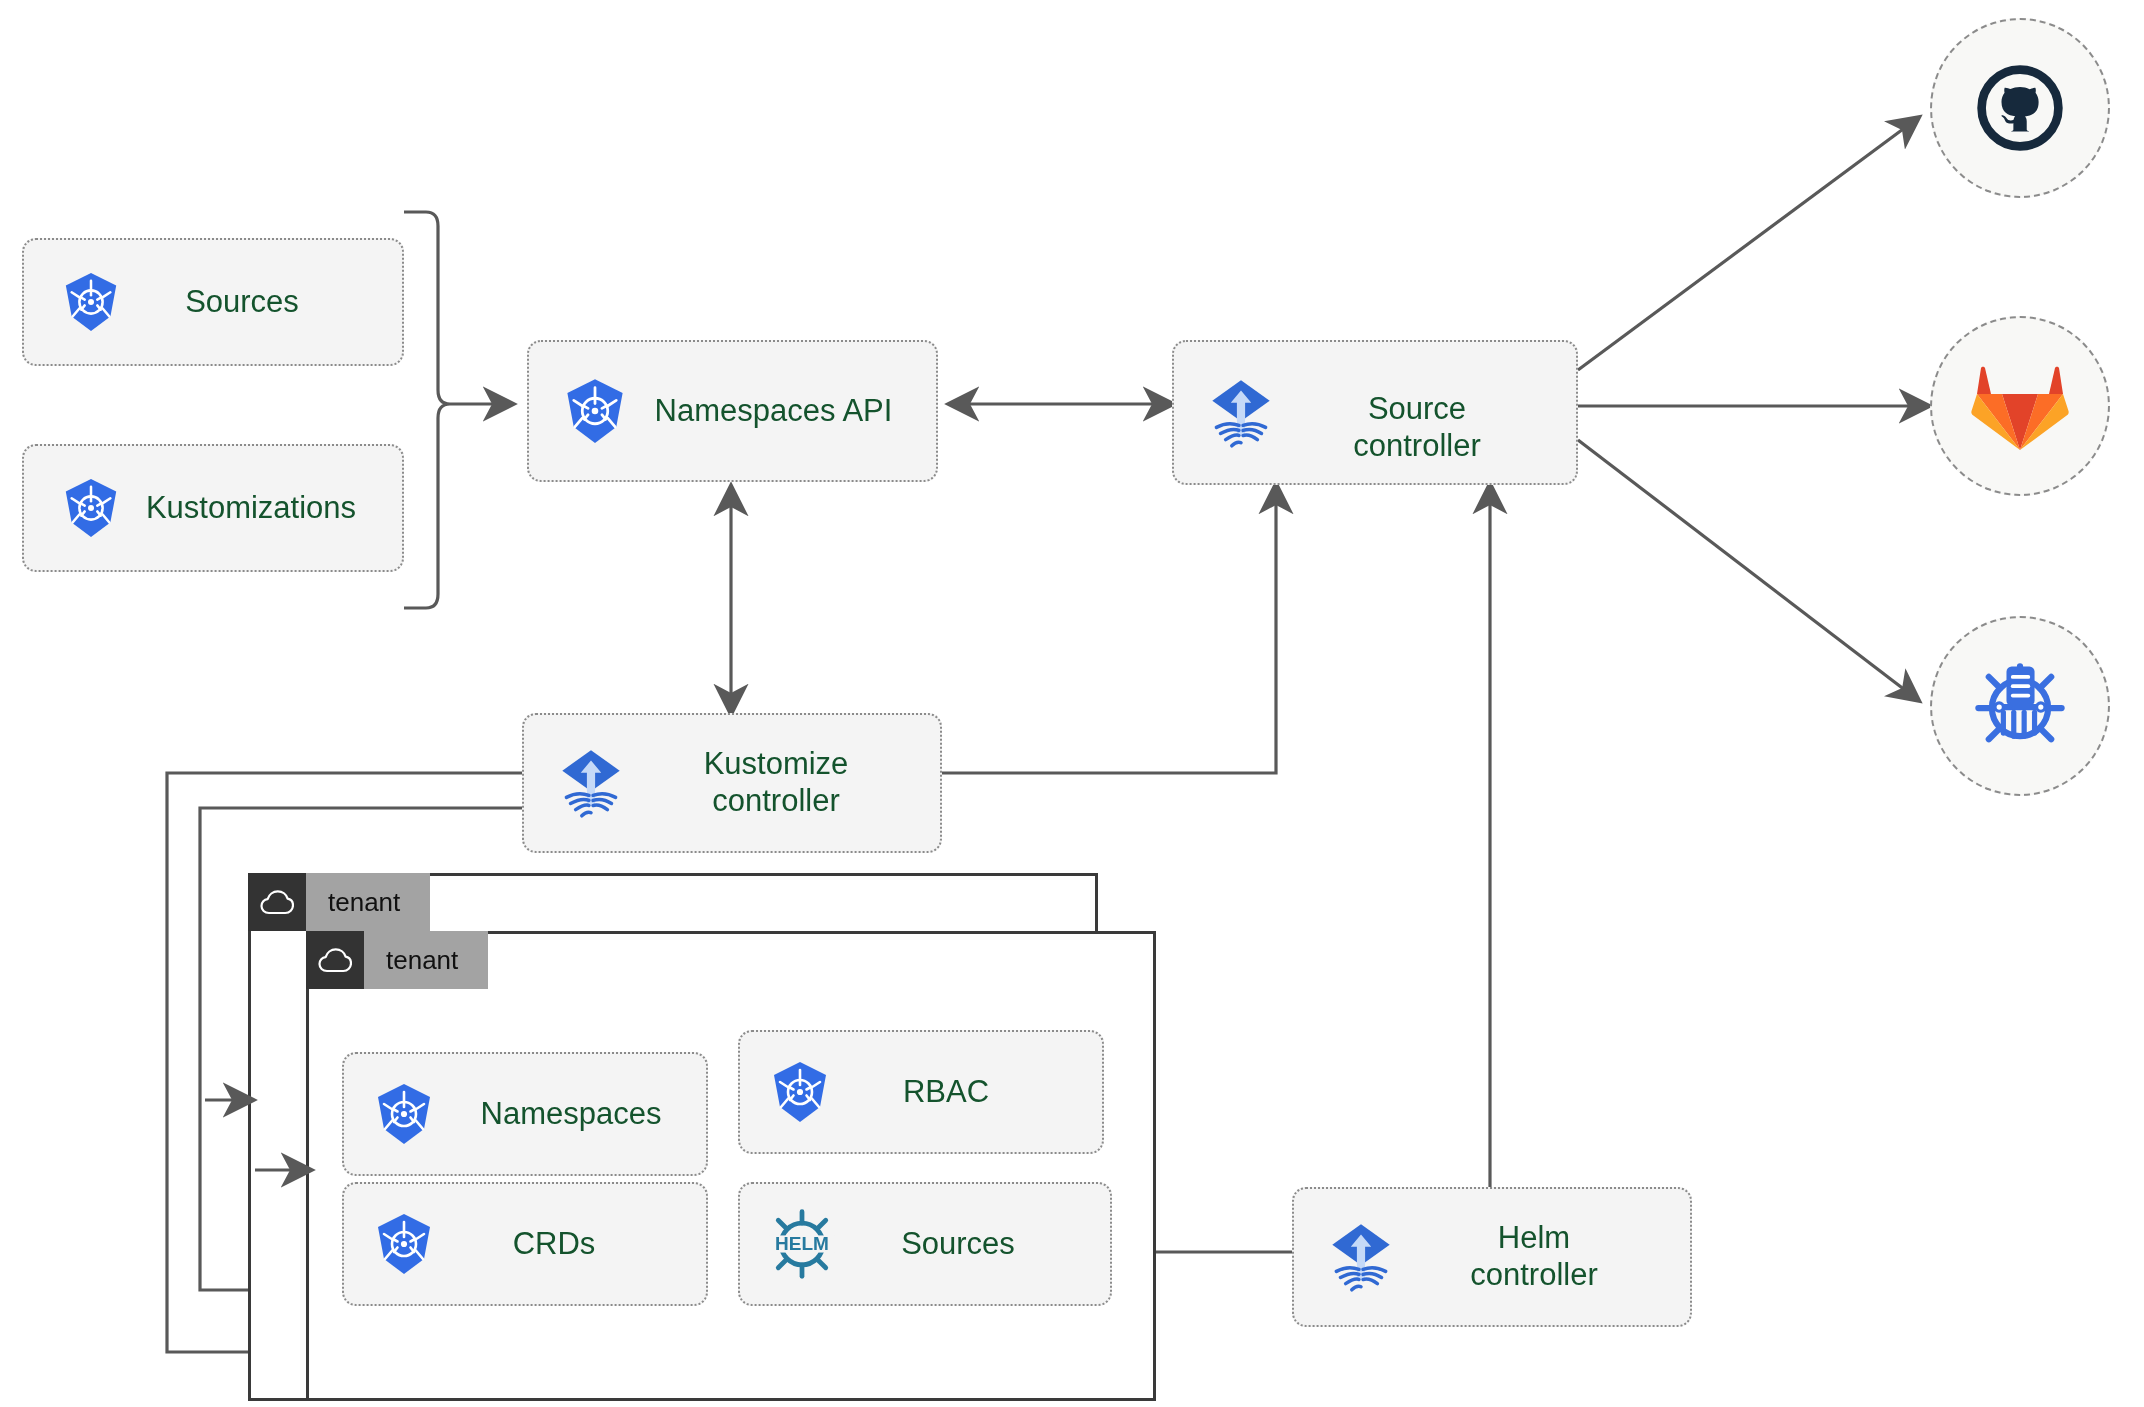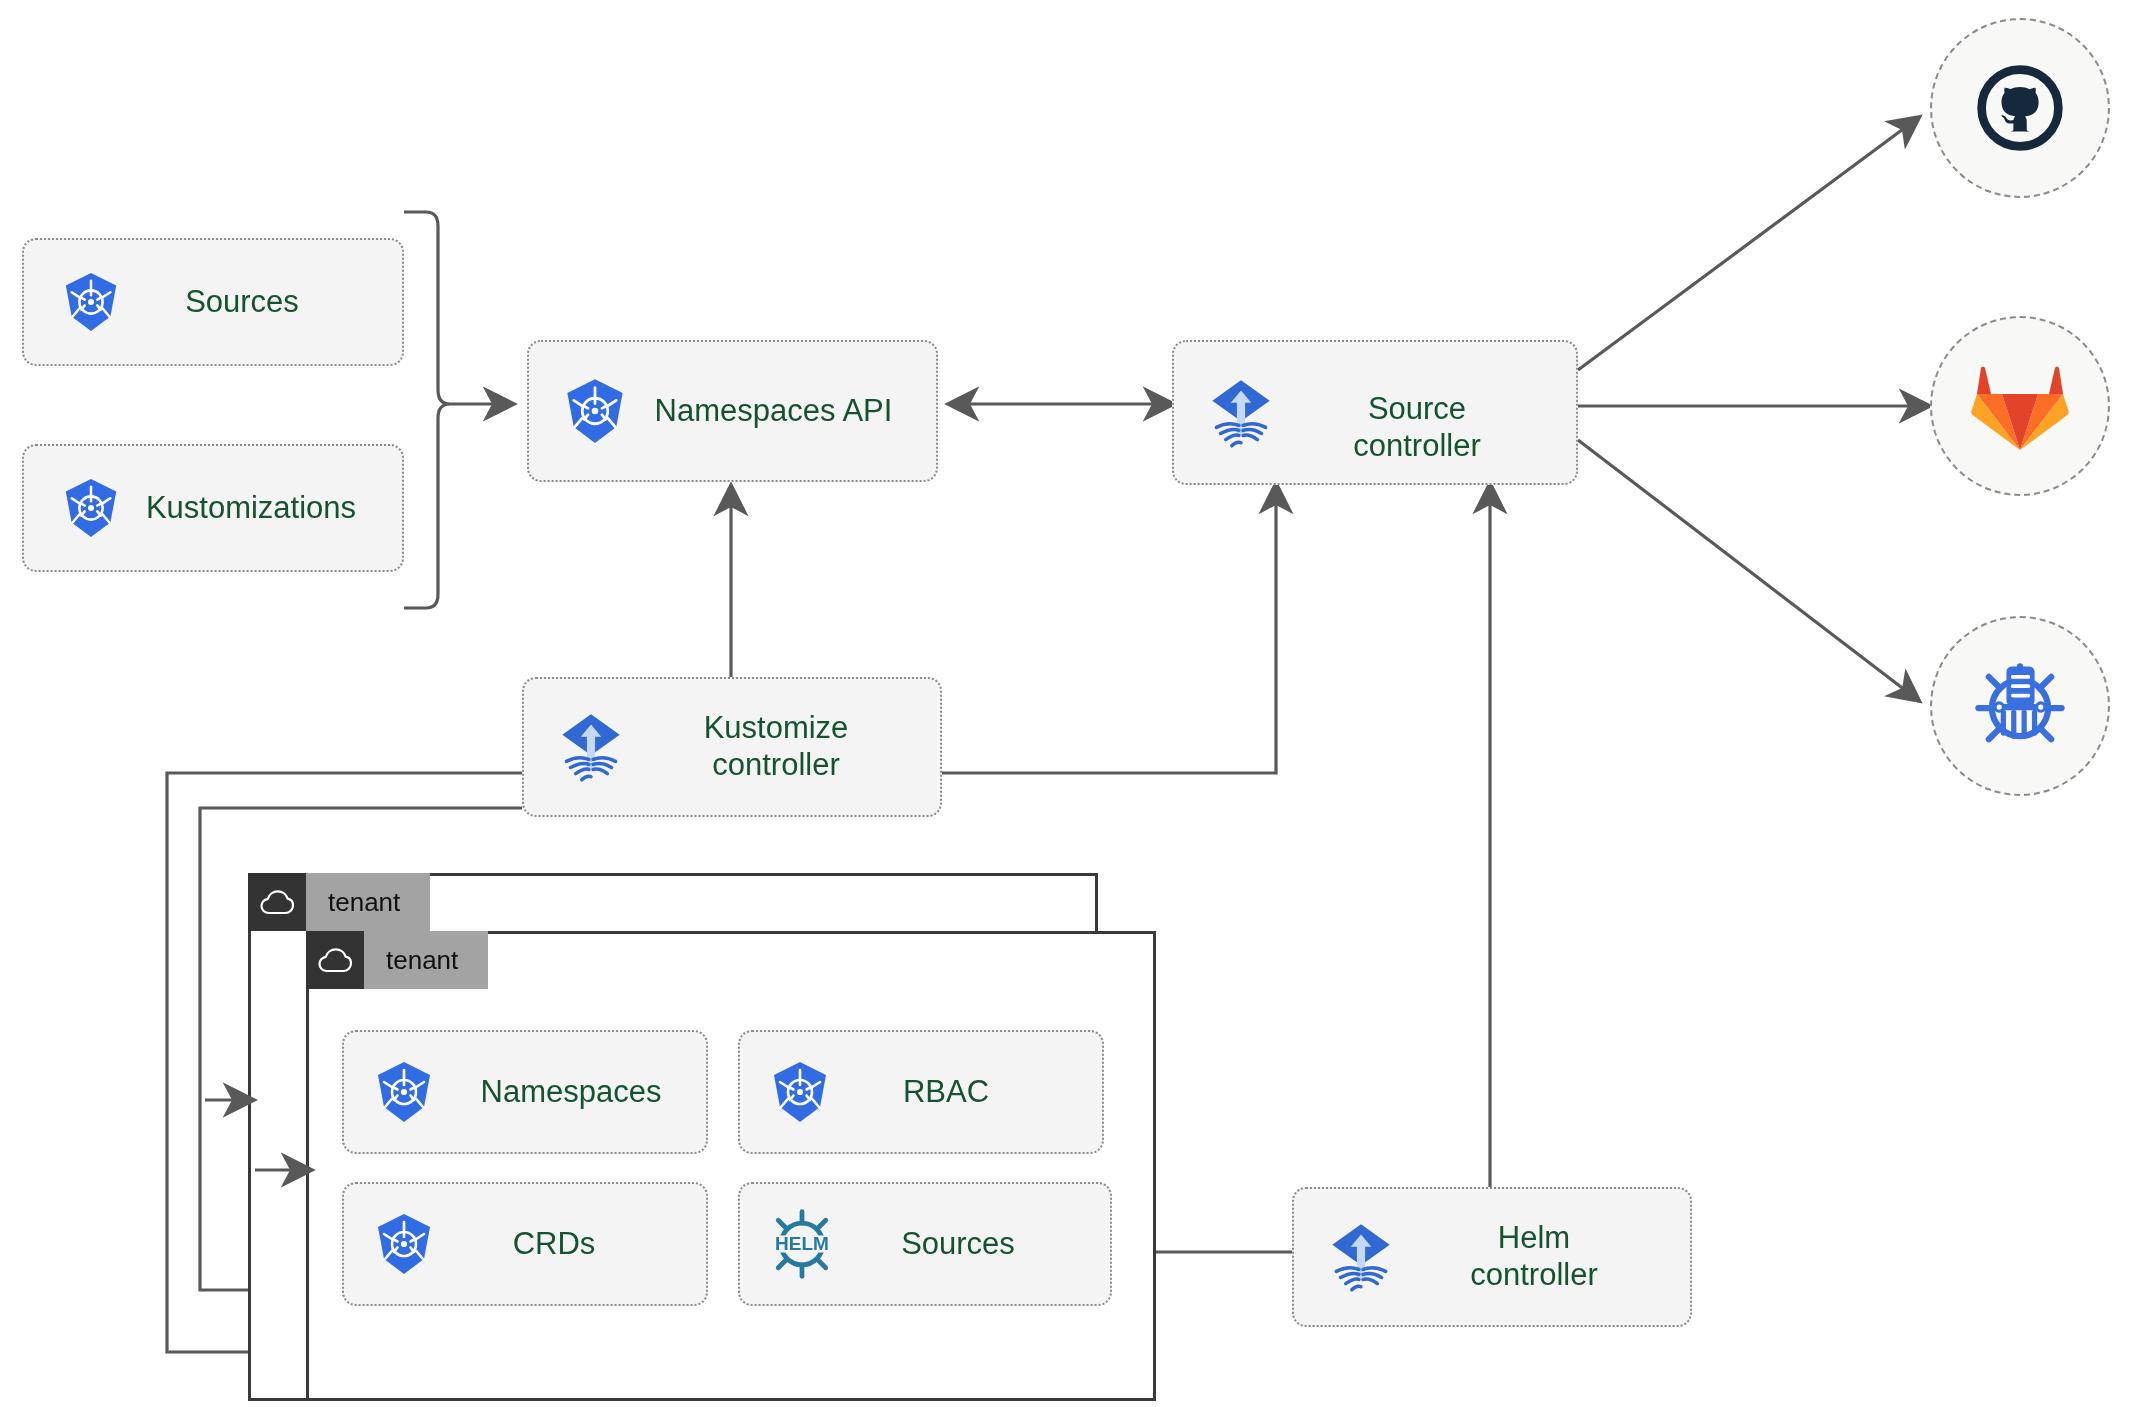--- a/index.html
+++ b/index.html
@@ -221,21 +221,21 @@
           <path d="M25,66 Q34,60 38,62"></path>
           <path d="M42,62 Q48,60 56,66"></path>
           <path d="M31,72 Q36,67 40,69"></path>
         </g>
       </svg>
     </span>
     <span class="label" style="margin-right:24px;margin-top:30px;">Source
 controller</span>
   </div>
 
-  <div class="node" style="left:522px; top:677px; width:420px; height:140px;justify-content:center;">
+  <div class="node" style="left:522px; top:713px; width:420px; height:140px;justify-content:center;">
     <span class="ico" style="margin-left:26px;">
       <svg width="82" height="82" viewBox="0 0 80 80">
         <polygon points="40,8 68,28 40,48 12,28" fill="#3069d3"></polygon>
         <path d="M40,18 L50,30 L44,30 L44,62 L36,62 L36,30 L30,30 Z" fill="#c5d9f7"></path>
         <g stroke="#3069d3" stroke-width="3.4" fill="none" stroke-linecap="round">
           <path d="M16,54 Q27,48 38,52"></path>
           <path d="M42,52 Q53,48 64,54"></path>
           <path d="M20,60 Q31,54 38,57"></path>
           <path d="M42,57 Q51,54 60,60"></path>
           <path d="M25,66 Q34,60 38,62"></path>
@@ -261,21 +261,21 @@
           <path d="M25,66 Q34,60 38,62"></path>
           <path d="M42,62 Q48,60 56,66"></path>
           <path d="M31,72 Q36,67 40,69"></path>
         </g>
       </svg>
     </span>
     <span class="label" style="margin-right:24px;">Helm
 controller</span>
   </div>
 
-  <div class="node" style="left:342px; top:1030px; width:366px; height:124px;gap:20px;">
+  <div class="node" style="left:342px; top:1052px; width:366px; height:124px;gap:20px;">
     <span class="ico" style="margin-left:28px;">
       <svg width="64" height="64" viewBox="0 0 64 64">
         <polygon points="32,2 58,15 52,47 32,62 12,47 6,15" fill="#326ce5"></polygon>
         <g fill="none" stroke="#ffffff" stroke-width="2.6" stroke-linecap="round">
           <circle cx="32" cy="32" r="12"></circle>
           <circle cx="32" cy="32" r="3.1" fill="#ffffff" stroke="none"></circle>
           <path d="M32,20 L32,10"></path>
             <path d="M43.5,27.5 L52,22"></path>
           <path d="M43.8,38.5 L51,47"></path>
             <path d="M20.2,38.5 L13,47"></path>

